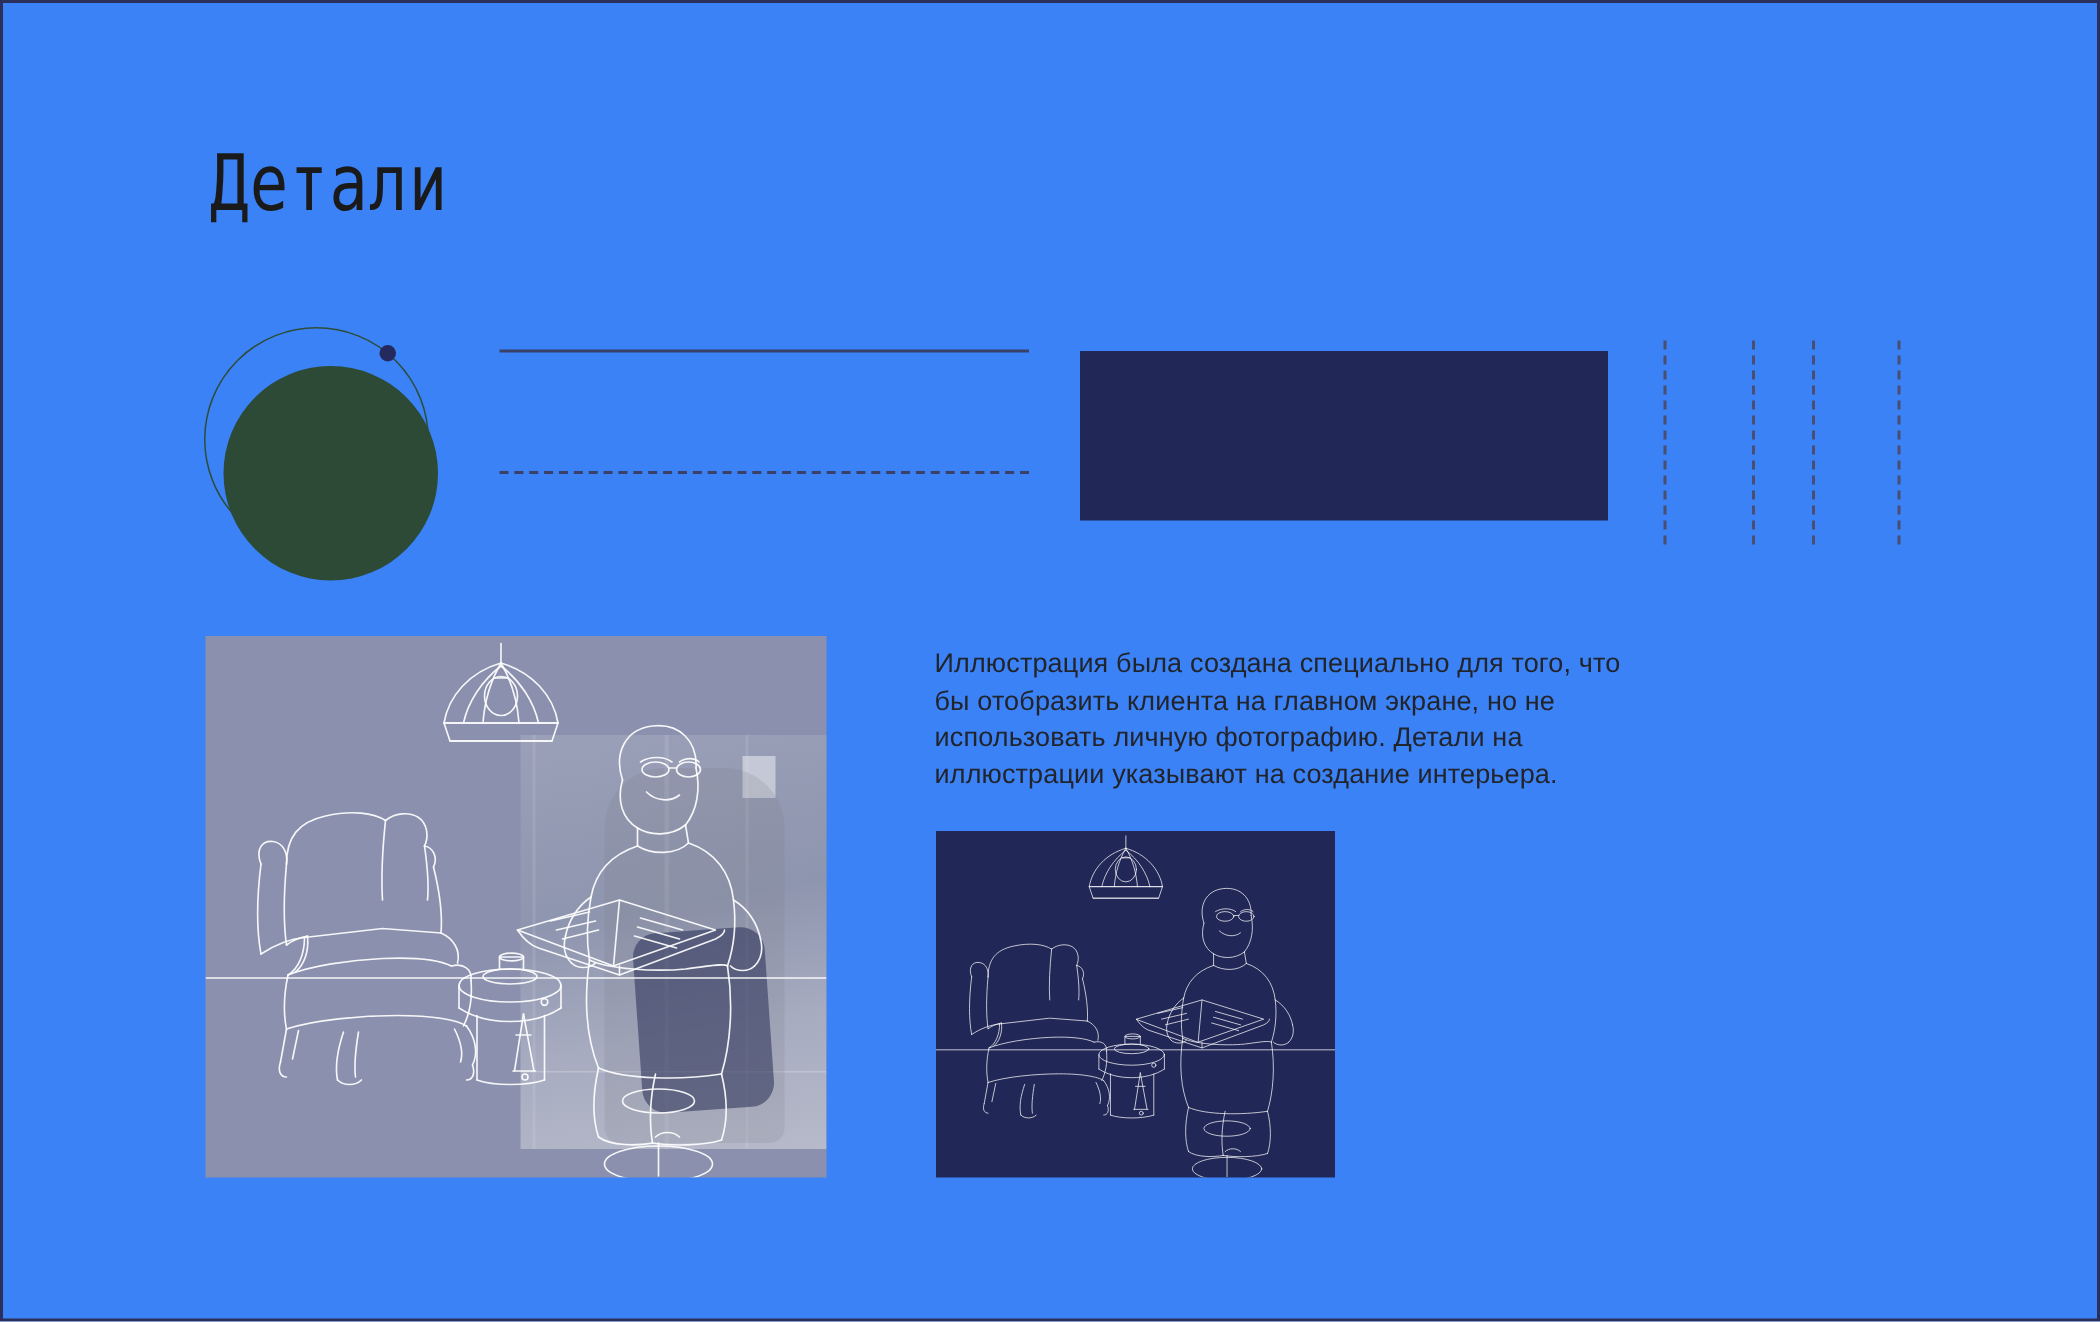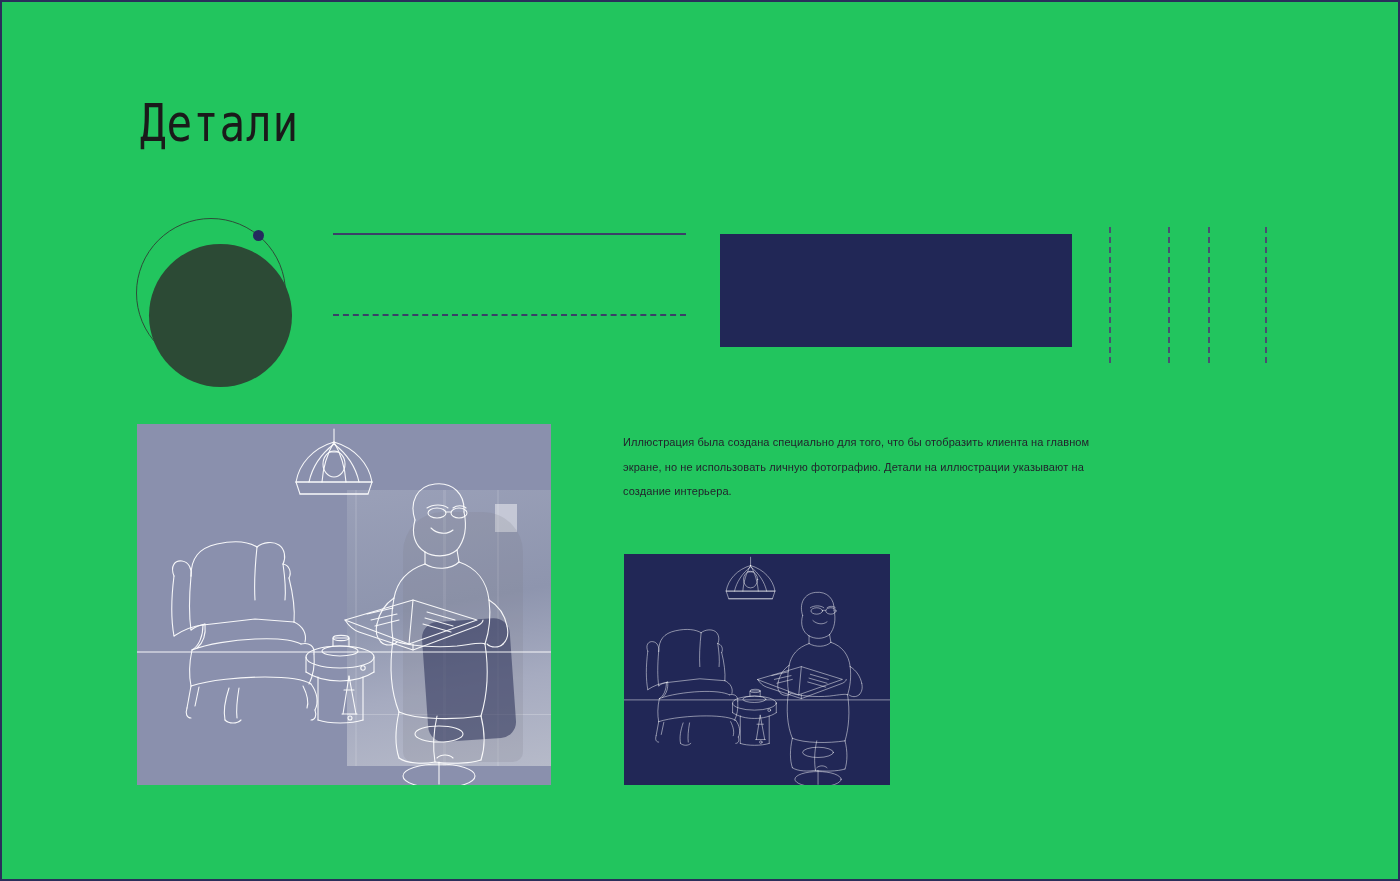--- a/index.html
+++ b/index.html
@@ -10,21 +10,21 @@
   body {
     width: 1400px;
     height: 881px;
     font-family: "Liberation Sans", sans-serif;
     overflow: hidden;
   }
   #page {
     position: relative;
     width: 1400px;
     height: 881px;
-    background: #22c55e;
+    background: #3b82f6;
     box-sizing: border-box;
     border: 2px solid #2a2f5b;
   }
 
   
   #page-title {
     position: absolute;
     left: 138px;
     top: 95px;
     font-family: "DejaVu Sans Mono", monospace;
@@ -115,21 +115,21 @@
   #vrule-2 { left: 1166px; }
   #vrule-3 { left: 1206px; }
   #vrule-4 { left: 1263px; }
 
   
   #body-copy {
     position: absolute;
     left: 621px;
     top: 428px;
     width: 480px;
-    font-size: 11px;
+    font-size: 18px;
     line-height: 24.5px;
     color: #22242c;
     letter-spacing: 0.1px;
   }
 
   
   #panel-photo {
     position: absolute;
     left: 135px;
     top: 422px;

